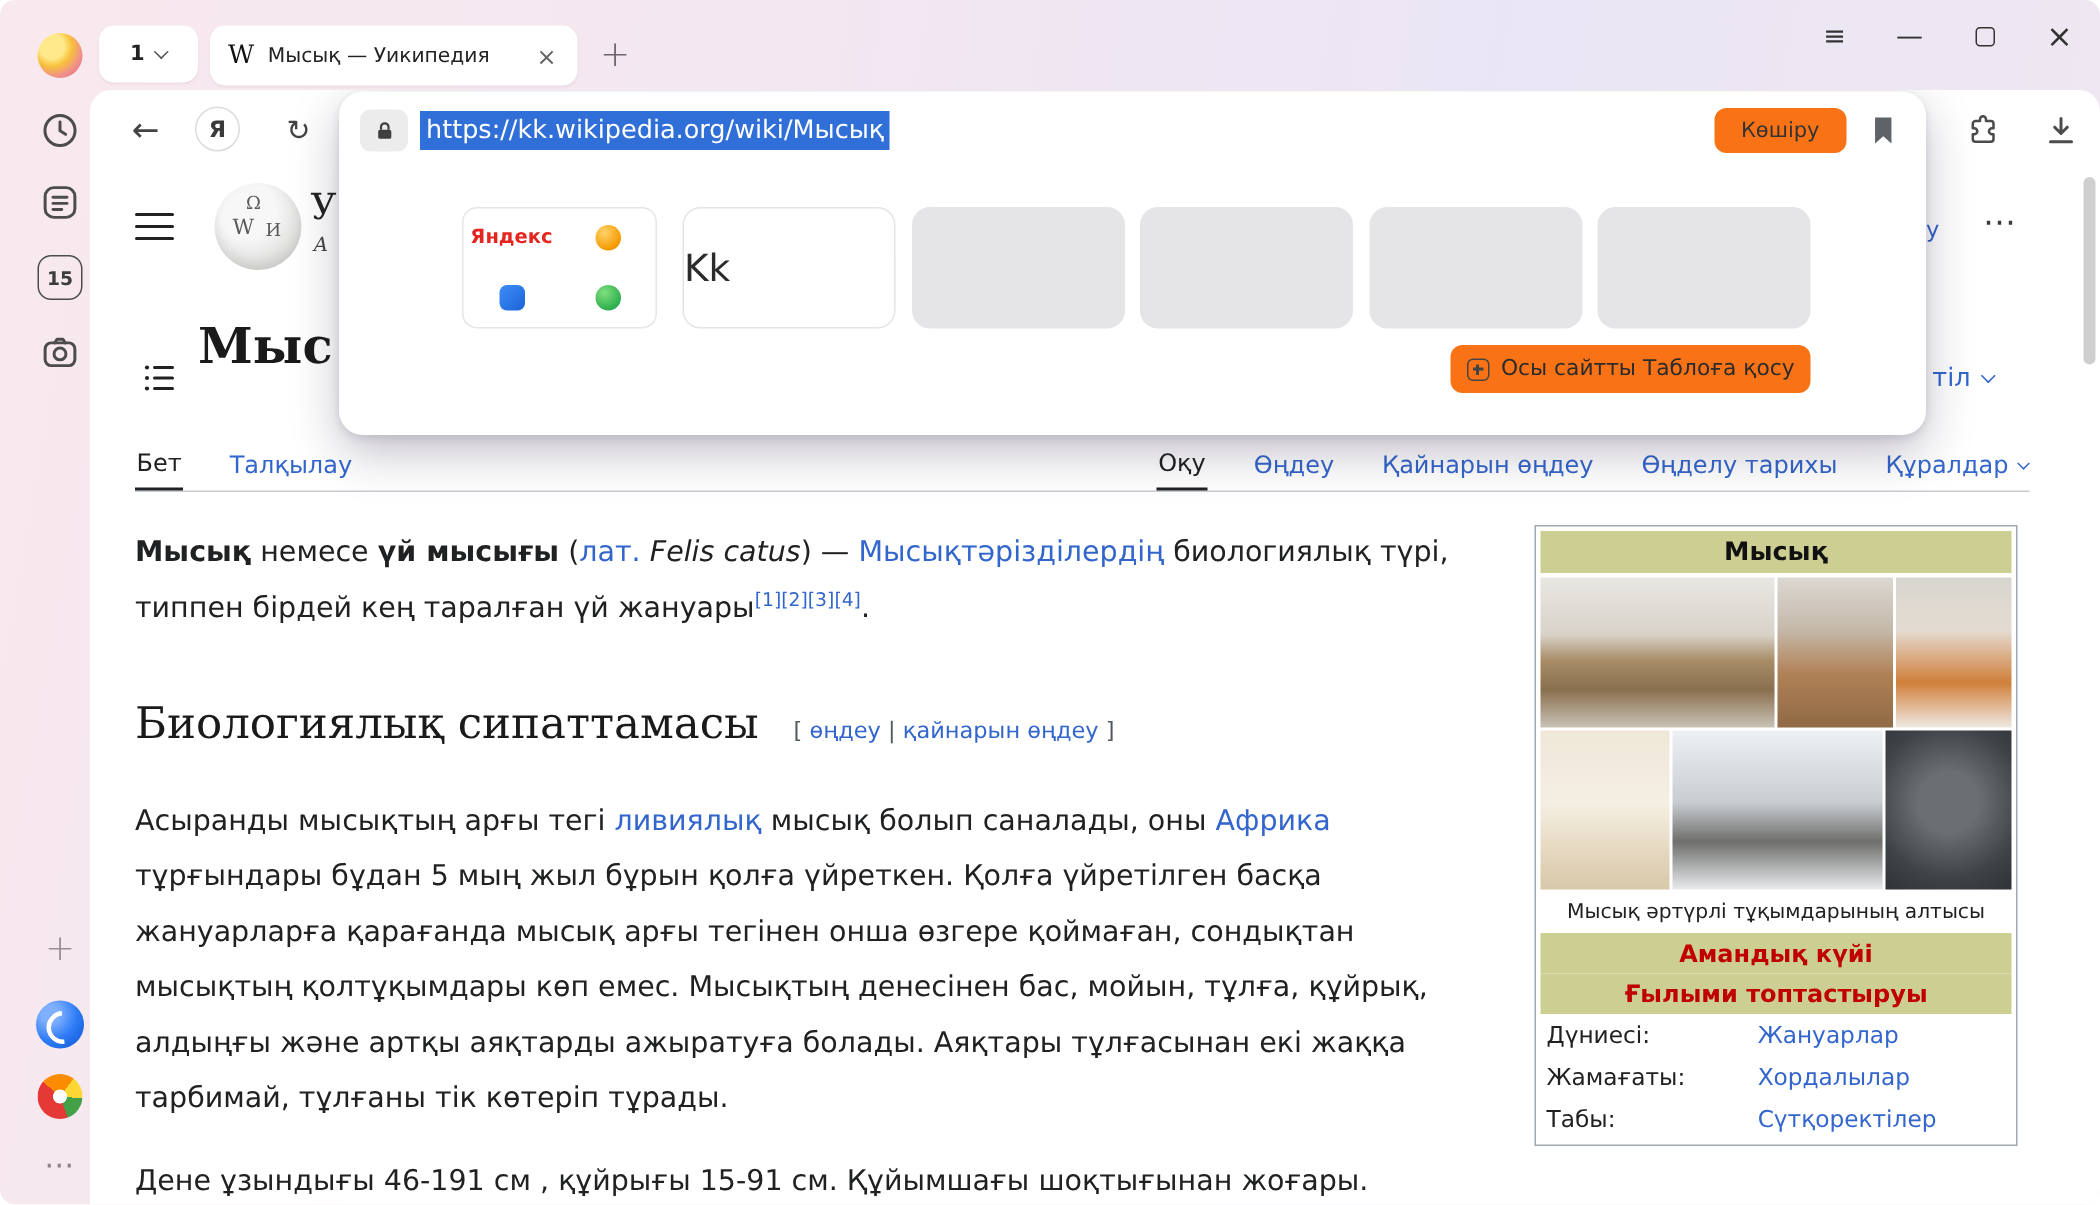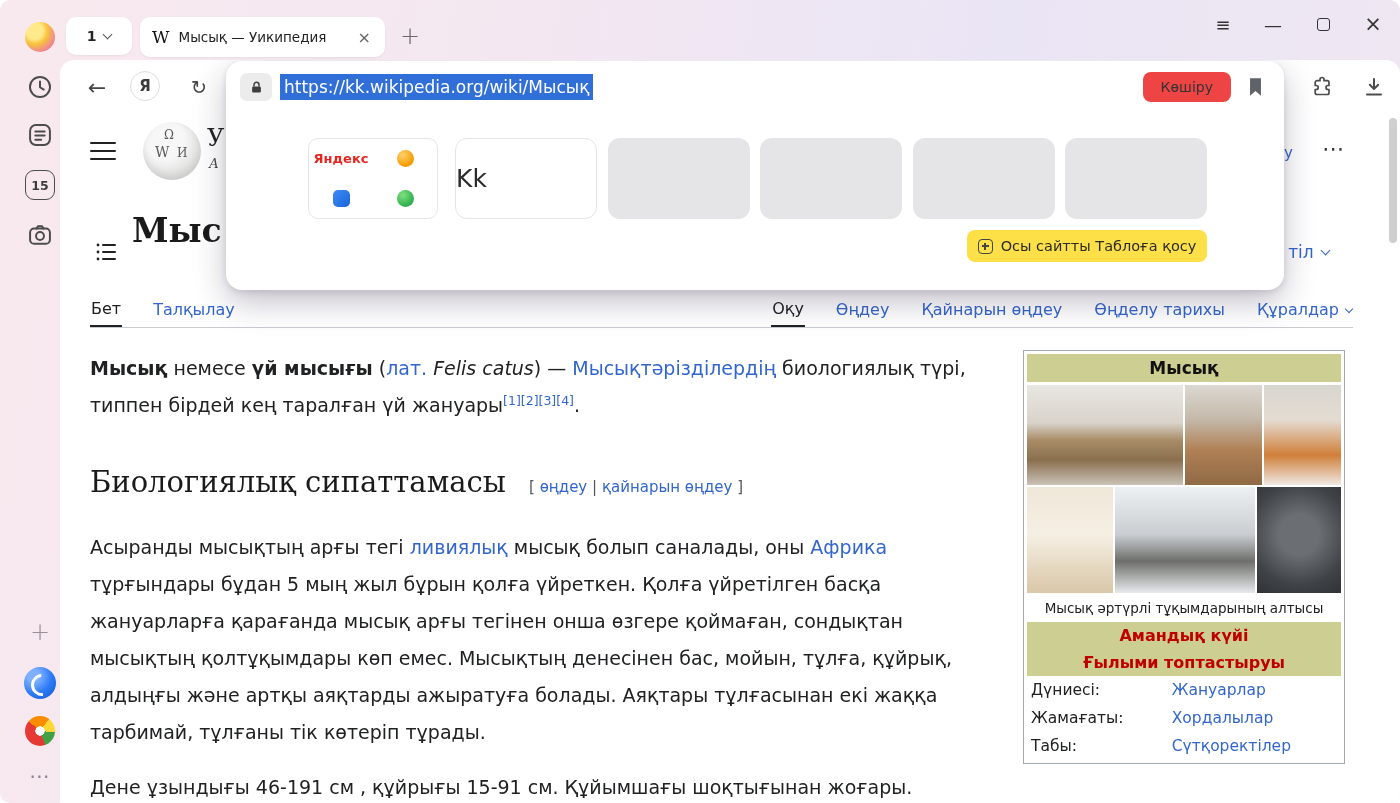--- a/index.html
+++ b/index.html
@@ -125,35 +125,35 @@
   .ib-row .val { color:#3366cc; cursor:pointer; }
 
   
   .omnibox { position:absolute; left:166px; top:1px; width:1058px; height:229px; background:#fff;
     border-radius:16px; box-shadow:0 12px 32px rgba(40,30,60,.28), 0 2px 6px rgba(40,30,60,.12); z-index:30; }
   .ob-row { position:absolute; left:0; right:0; top:10px; height:32px; display:flex; align-items:center; }
   .ob-lock { margin-left:14px; width:32px; height:28px; background:#ececec; border-radius:7px;
     display:flex; align-items:center; justify-content:center; cursor:pointer; }
   .ob-url { margin-left:8px; font-size:17px; color:#fff; background:#306fd8; padding:3px 4px; cursor:text; }
   .ob-spacer { flex:1; }
-  .ob-copy { background:#ef4444; border-radius:8px; font-size:14px; color:#333; padding:7px 18px; cursor:pointer; }
+  .ob-copy { background:#f97316; border-radius:8px; font-size:14px; color:#333; padding:7px 18px; cursor:pointer; }
   .ob-bookmark { margin:0 20px 0 16px; cursor:pointer; display:flex; }
   .fav-grid { position:absolute; left:82px; top:77px; width:130px; height:81px; border:1px solid #e5e5e5;
     border-radius:10px; display:grid; grid-template-columns:1fr 1fr; grid-template-rows:1fr 1fr; }
   .fav-cell { display:flex; align-items:center; justify-content:center; cursor:pointer; }
   .fav-yandex { font-size:13px; font-weight:bold; color:#e52620; }
   .dot { width:17px; height:17px; border-radius:50%; }
   .dot-orange { background:radial-gradient(circle at 35% 30%, #ffd36b, #f59a00 70%, #d97d00); }
   .sq-blue { width:17px; height:17px; border-radius:5px; background:linear-gradient(135deg,#3f8df7,#1b63d8); }
   .dot-green { background:radial-gradient(circle at 35% 30%, #7fe07f, #2faf4e 70%, #1d8f3a); }
   .tile { position:absolute; top:77px; width:142px; height:81px; border-radius:12px; cursor:pointer; }
   .tile-main { left:229px; background:#fff; border:1px solid #e4e4e4; display:flex; align-items:center;
     justify-content:flex-start; font-size:25px; color:#2b2b2b; }
   .tile-empty { background:#e5e4e7; }
-  .ob-add { position:absolute; left:741px; top:169px; width:240px; height:32px; background:#fde047;
+  .ob-add { position:absolute; left:741px; top:169px; width:240px; height:32px; background:#f97316;
     border-radius:8px; display:flex; align-items:center; justify-content:center; gap:8px;
     font-size:14.5px; color:#2b2b2b; cursor:pointer; }
   .plusbox { width:15px; height:15px; border:1.5px solid #444; border-radius:4px; position:relative; }
   .plusbox::before, .plusbox::after { content:""; position:absolute; background:#444; }
   .plusbox::before { left:3px; right:3px; top:50%; height:1.5px; margin-top:-0.75px; }
   .plusbox::after { top:3px; bottom:3px; left:50%; width:1.5px; margin-left:-0.75px; }
 </style>
 </head>
 <body>
 

